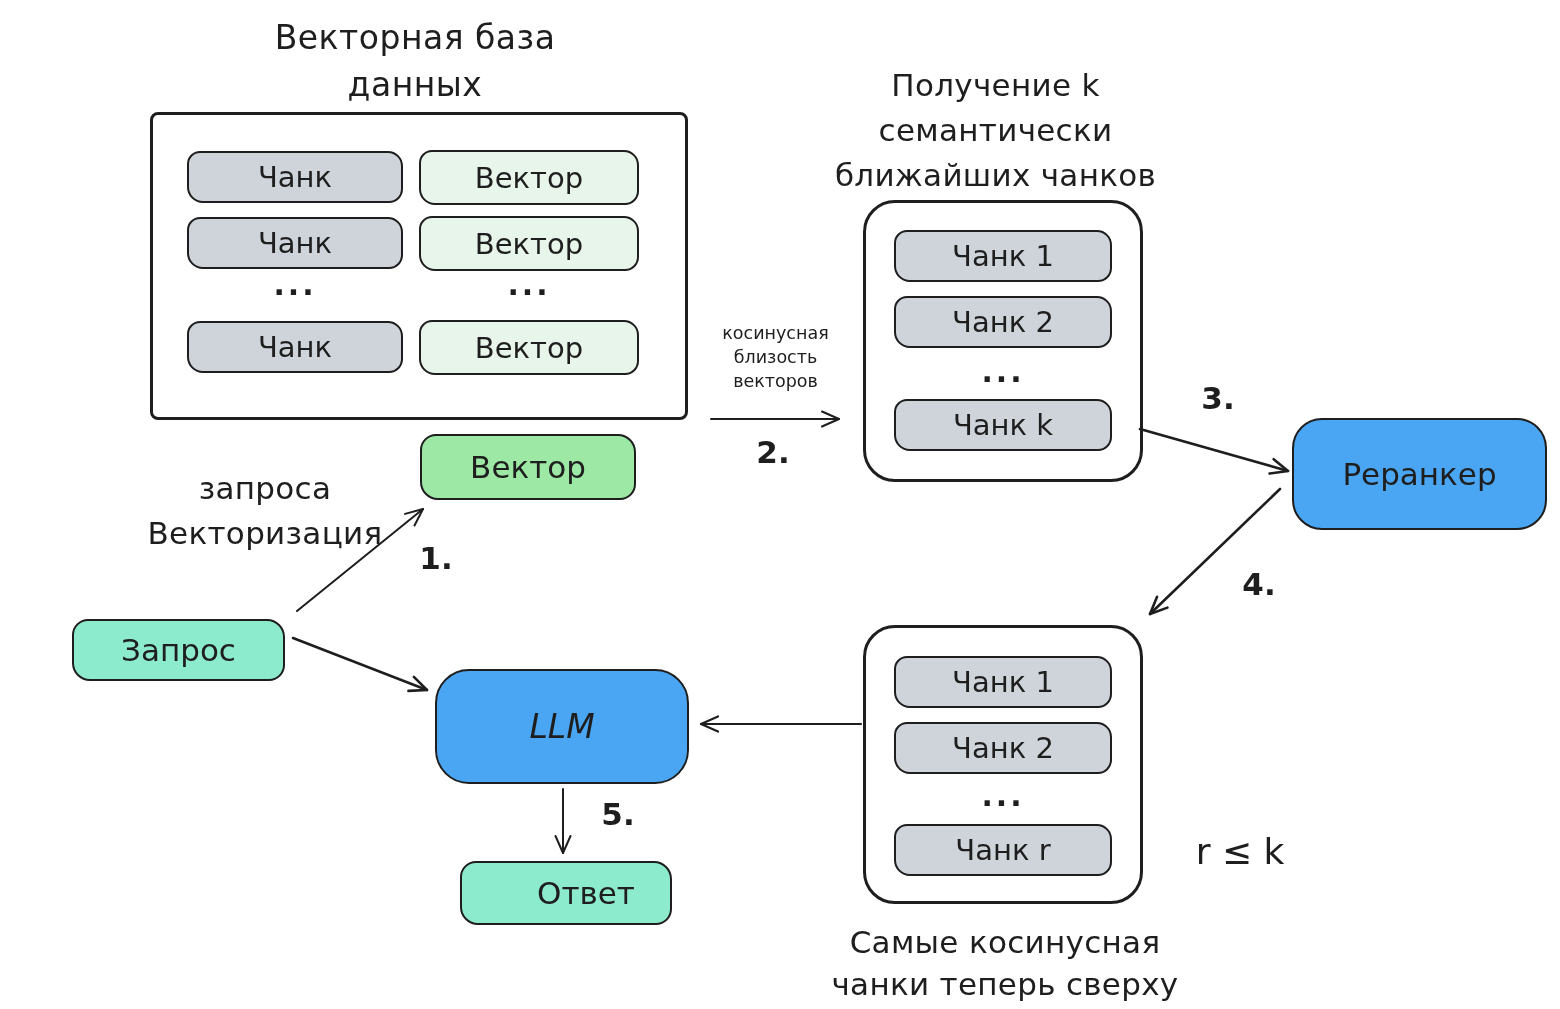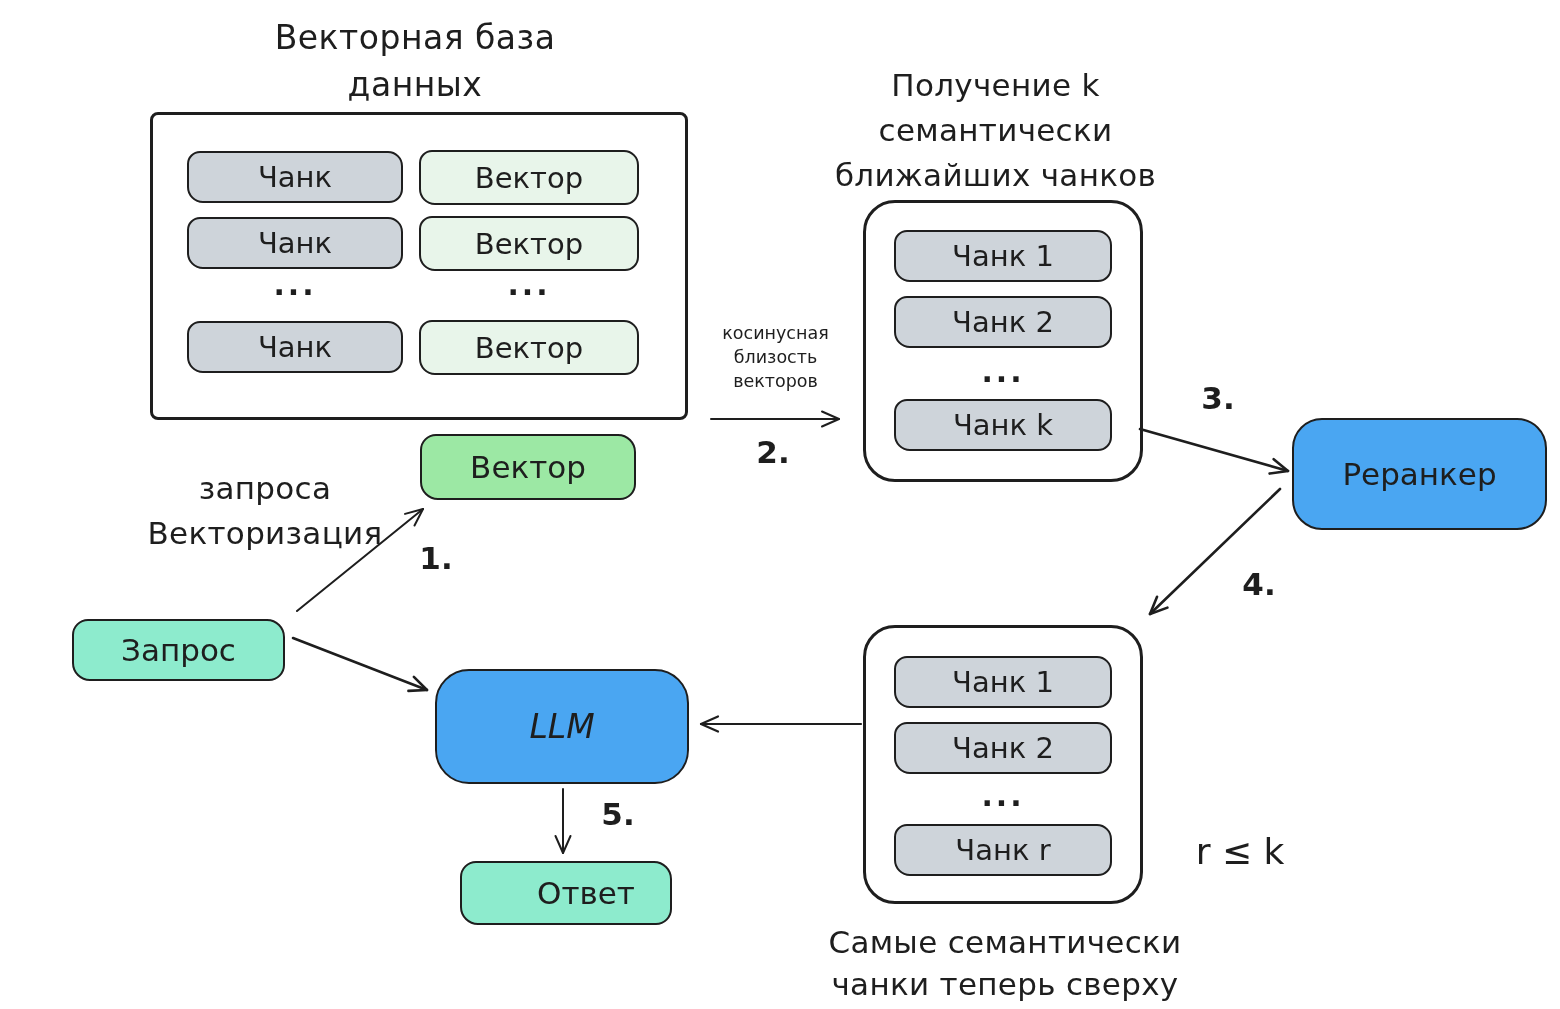--- a/index.html
+++ b/index.html
@@ -133,21 +133,21 @@
   <div class="outline" style="left:853px;top:625px;width:274px;height:273px;border-radius:32px;">
     <div class="pill chunk" style="left:28px;top:28px;width:218px;height:52px;">Чанк 1</div>
     <div class="pill chunk" style="left:28px;top:94px;width:218px;height:52px;">Чанк 2</div>
     <div class="dots" style="left:28px;top:150px;width:218px;">...</div>
     <div class="pill chunk" style="left:28px;top:196px;width:218px;height:52px;">Чанк r</div>
   </div>
 
   <div class="abs label" style="left:1170px;top:831px;width:120px;font-size:36px;">r ≤ k</div>
 
   <div class="abs label title-md" style="left:780px;top:921px;width:430px;line-height:42px;font-size:31px;">
-    <div>Самые семантически</div>
+    <div>Самые косинусная</div>
     <div>чанки теперь сверху</div>
   </div>
 
   <div class="abs label title-md" style="left:100px;top:466px;width:310px;line-height:45px;font-size:31px;">
     <div>запроса</div>
     <div>Векторизация</div>
   </div>
 
   <div class="node mint" style="left:62px;top:619px;width:213px;height:62px;">Запрос</div>
 

